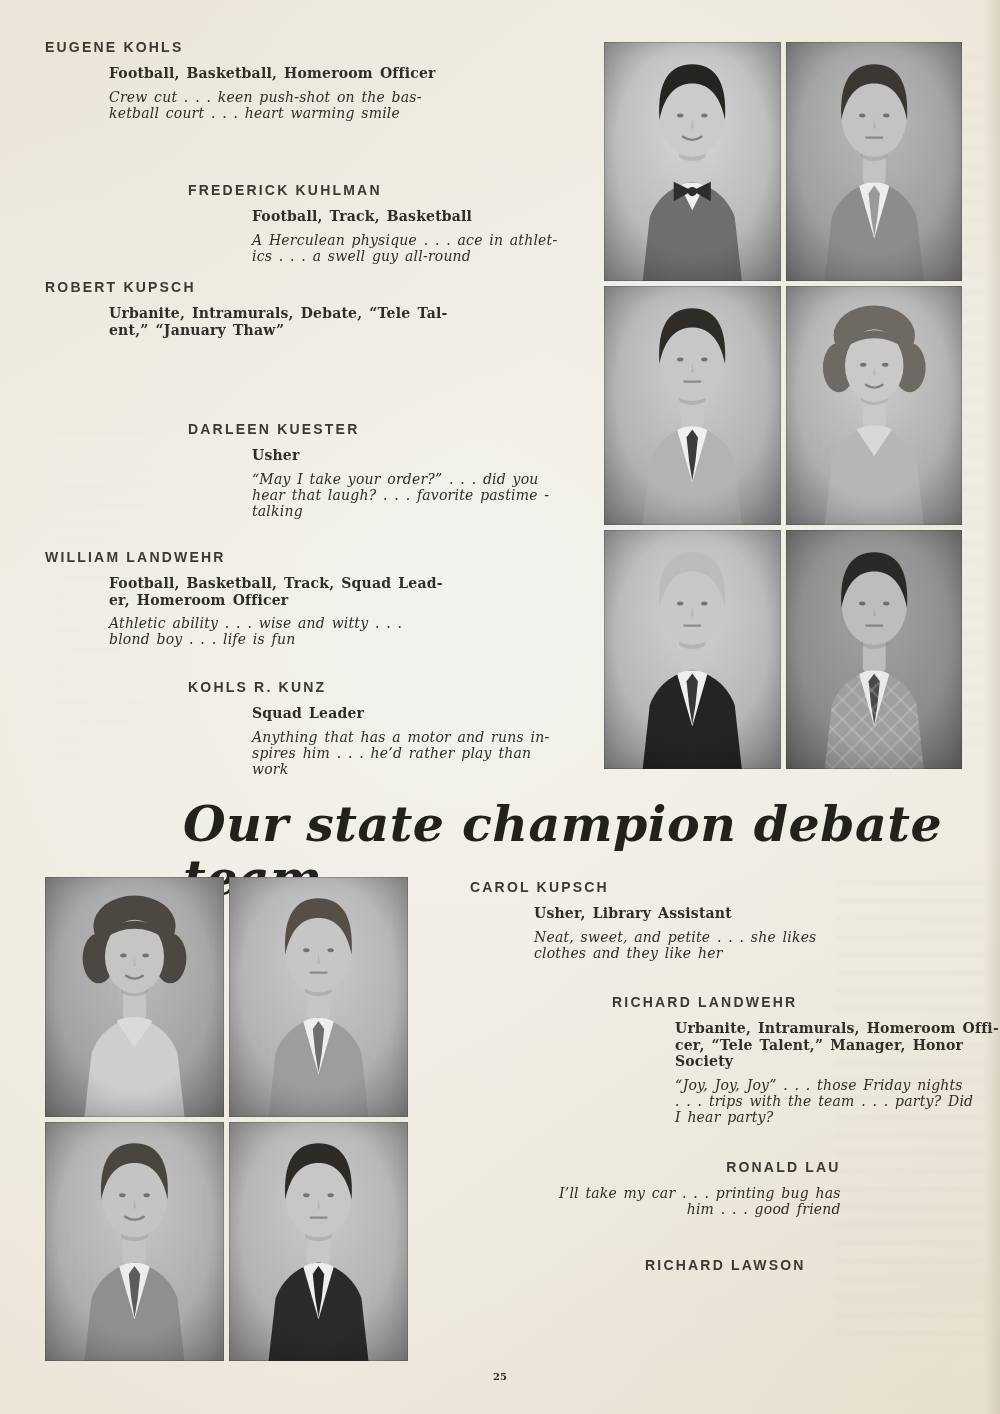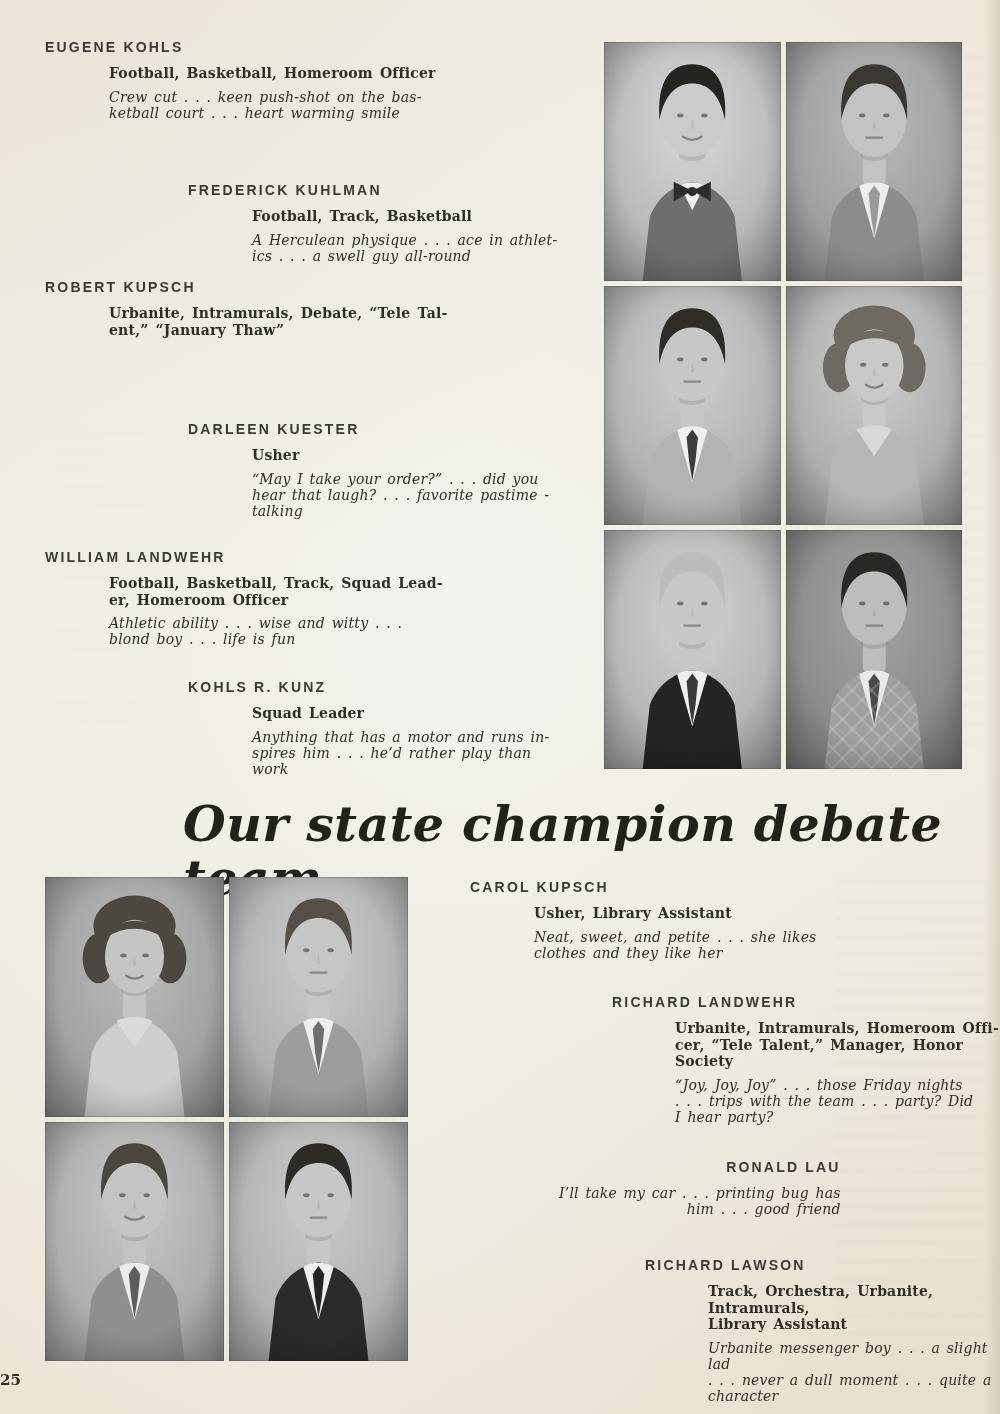--- a/index.html
+++ b/index.html
@@ -22,22 +22,22 @@
   .indent{margin-left:64px;}
   .acts{margin:0 0 7px 0;font-weight:bold;font-size:14px;line-height:16.5px;
     word-spacing:2px;letter-spacing:.2px;color:#2e2d27;}
   .desc{margin:0;font-weight:normal;font-style:italic;font-size:14px;line-height:16px;
     word-spacing:2px;letter-spacing:.2px;color:#2e2d27;}
   .lines{white-space:pre-line;}
   
   .headline{position:absolute;left:183px;top:797px;margin:0;
     font-family:"DejaVu Serif", serif;font-style:italic;font-weight:bold;
     font-size:49px;line-height:54px;letter-spacing:.5px;color:#22211b;}
-  .pagenum{position:absolute;left:0;top:1371px;width:1000px;text-align:left;
-    font-size:15px;font-weight:bold;color:#2d2c26;}
+  .pagenum{position:absolute;left:0;top:1371px;width:1000px;text-align:center;
+    font-size:10px;font-weight:bold;color:#2d2c26;}
   
   .pgrid{position:absolute;display:grid;gap:5px;}
   #grid-right{left:604px;top:42px;width:358px;height:727px;
     grid-template-rows:repeat(3,1fr);grid-template-columns:repeat(2,1fr);}
   #grid-left{left:45px;top:877px;width:363px;height:484px;
     grid-template-rows:repeat(2,1fr);grid-template-columns:repeat(2,1fr);}
   .photo{margin:0;position:relative;overflow:hidden;background:#b9b9b9;}
   .photo svg{position:absolute;inset:0;width:100%;height:100%;display:block;}
   .photo::after{content:'';position:absolute;inset:0;pointer-events:none;
     box-shadow:inset 0 0 0 1px rgba(40,40,35,.22), inset 0 0 20px rgba(0,0,0,.10);}
@@ -133,27 +133,20 @@
   <section class="entry" style="left:495px;top:1159px;text-align:right;">
     <h3 class="sname">RONALD LAU</h3>
     <div class="indent">
       <p class="desc lines">I’ll take my car . . . printing bug has
 him . . . good friend</p>
     </div>
   </section>
 
   <section class="entry" style="left:612px;top:1257px;margin-left:33px;">
     <h3 class="sname">RICHARD LAWSON</h3>
-    <div class="indent" style="margin-left:63px;">
-      <p class="acts lines">Track, Orchestra, Urbanite, Intramurals,
-Library Assistant</p>
-      <p class="desc lines">Urbanite messenger boy . . . a slight lad
-. . . never a dull moment . . . quite a
-character</p>
-    </div>
   </section>
 
   <div class="pgrid" id="grid-right">
       <figure class="photo">
         <svg viewBox="0 0 100 135" preserveAspectRatio="xMidYMid slice">
     <defs>
       <radialGradient id="gr0" cx="50%" cy="35%" r="85%">
         <stop offset="0%" stop-color="#d8d8d8"></stop>
               <stop offset="100%" stop-color="#a5a5a5"></stop>
       </radialGradient>

